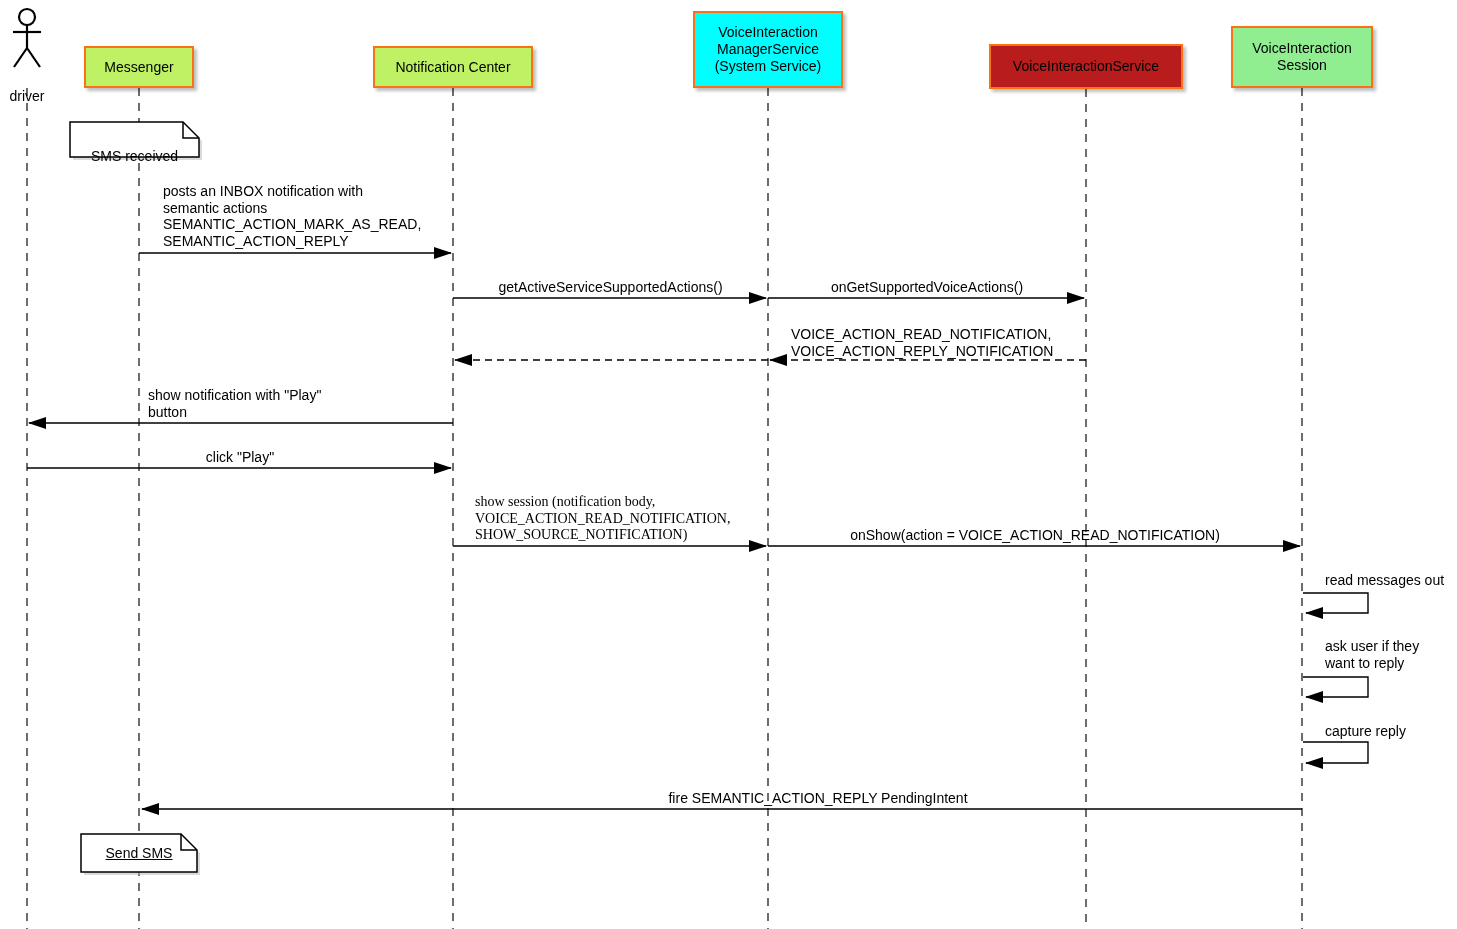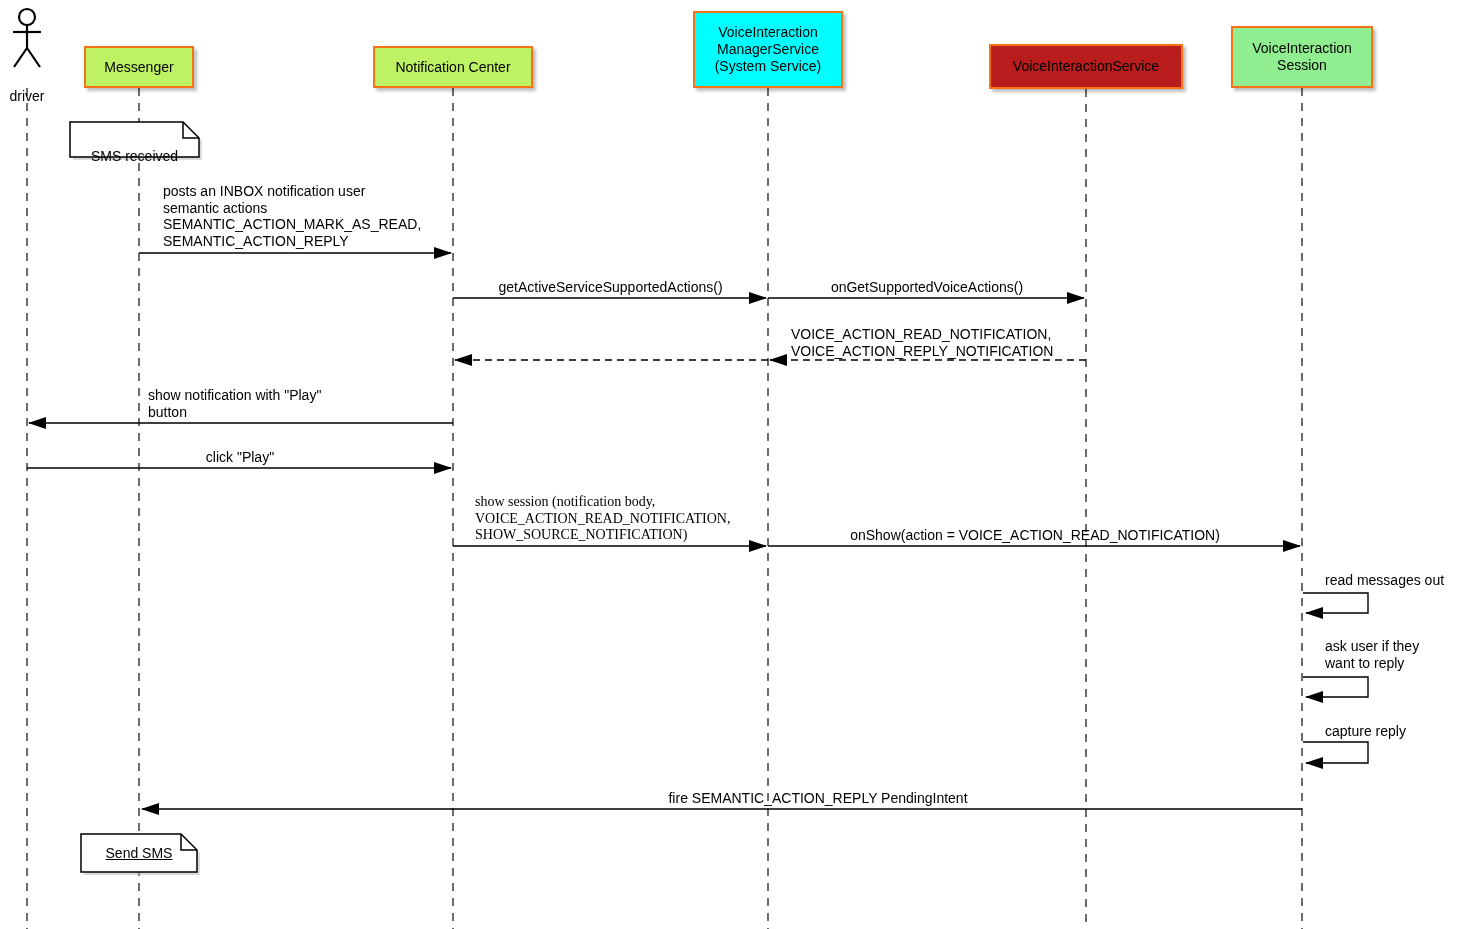--- a/index.html
+++ b/index.html
@@ -111,21 +111,21 @@
 (System Service)</div>
 
   <div class="pbox" style="left: 989px; top: 44px; width: 194px; height: 45px; background-color: #b91c1c;">VoiceInteractionService</div>
 
   <div class="pbox" style="left: 1231px; top: 26px; width: 142px; height: 62px; background-color: rgb(144, 238, 144);">VoiceInteraction
 Session</div>
 
   <div class="note-text" style="left:70px; top:138px; width:129px; height:35px;">SMS received</div>
   <div class="note-text" style="left:81px; top:834px; width:116px; height:38px;text-decoration:underline;">Send SMS</div>
 
-  <div class="msg-label" style="left:163px; top:183px;">posts an INBOX notification user
+  <div class="msg-label" style="left:163px; top:183px;">posts an INBOX notification with
 semantic actions
 SEMANTIC_ACTION_MARK_AS_READ,
 SEMANTIC_ACTION_REPLY</div>
 
   <div class="msg-label centered" style="left:453px; top:279px; width:315px;">getActiveServiceSupportedActions()</div>
 
   <div class="msg-label centered" style="left:768px; top:279px; width:318px;">onGetSupportedVoiceActions()</div>
 
   <div class="msg-label" style="left:791px; top:326px;">VOICE_ACTION_READ_NOTIFICATION,
 VOICE_ACTION_REPLY_NOTIFICATION</div>

